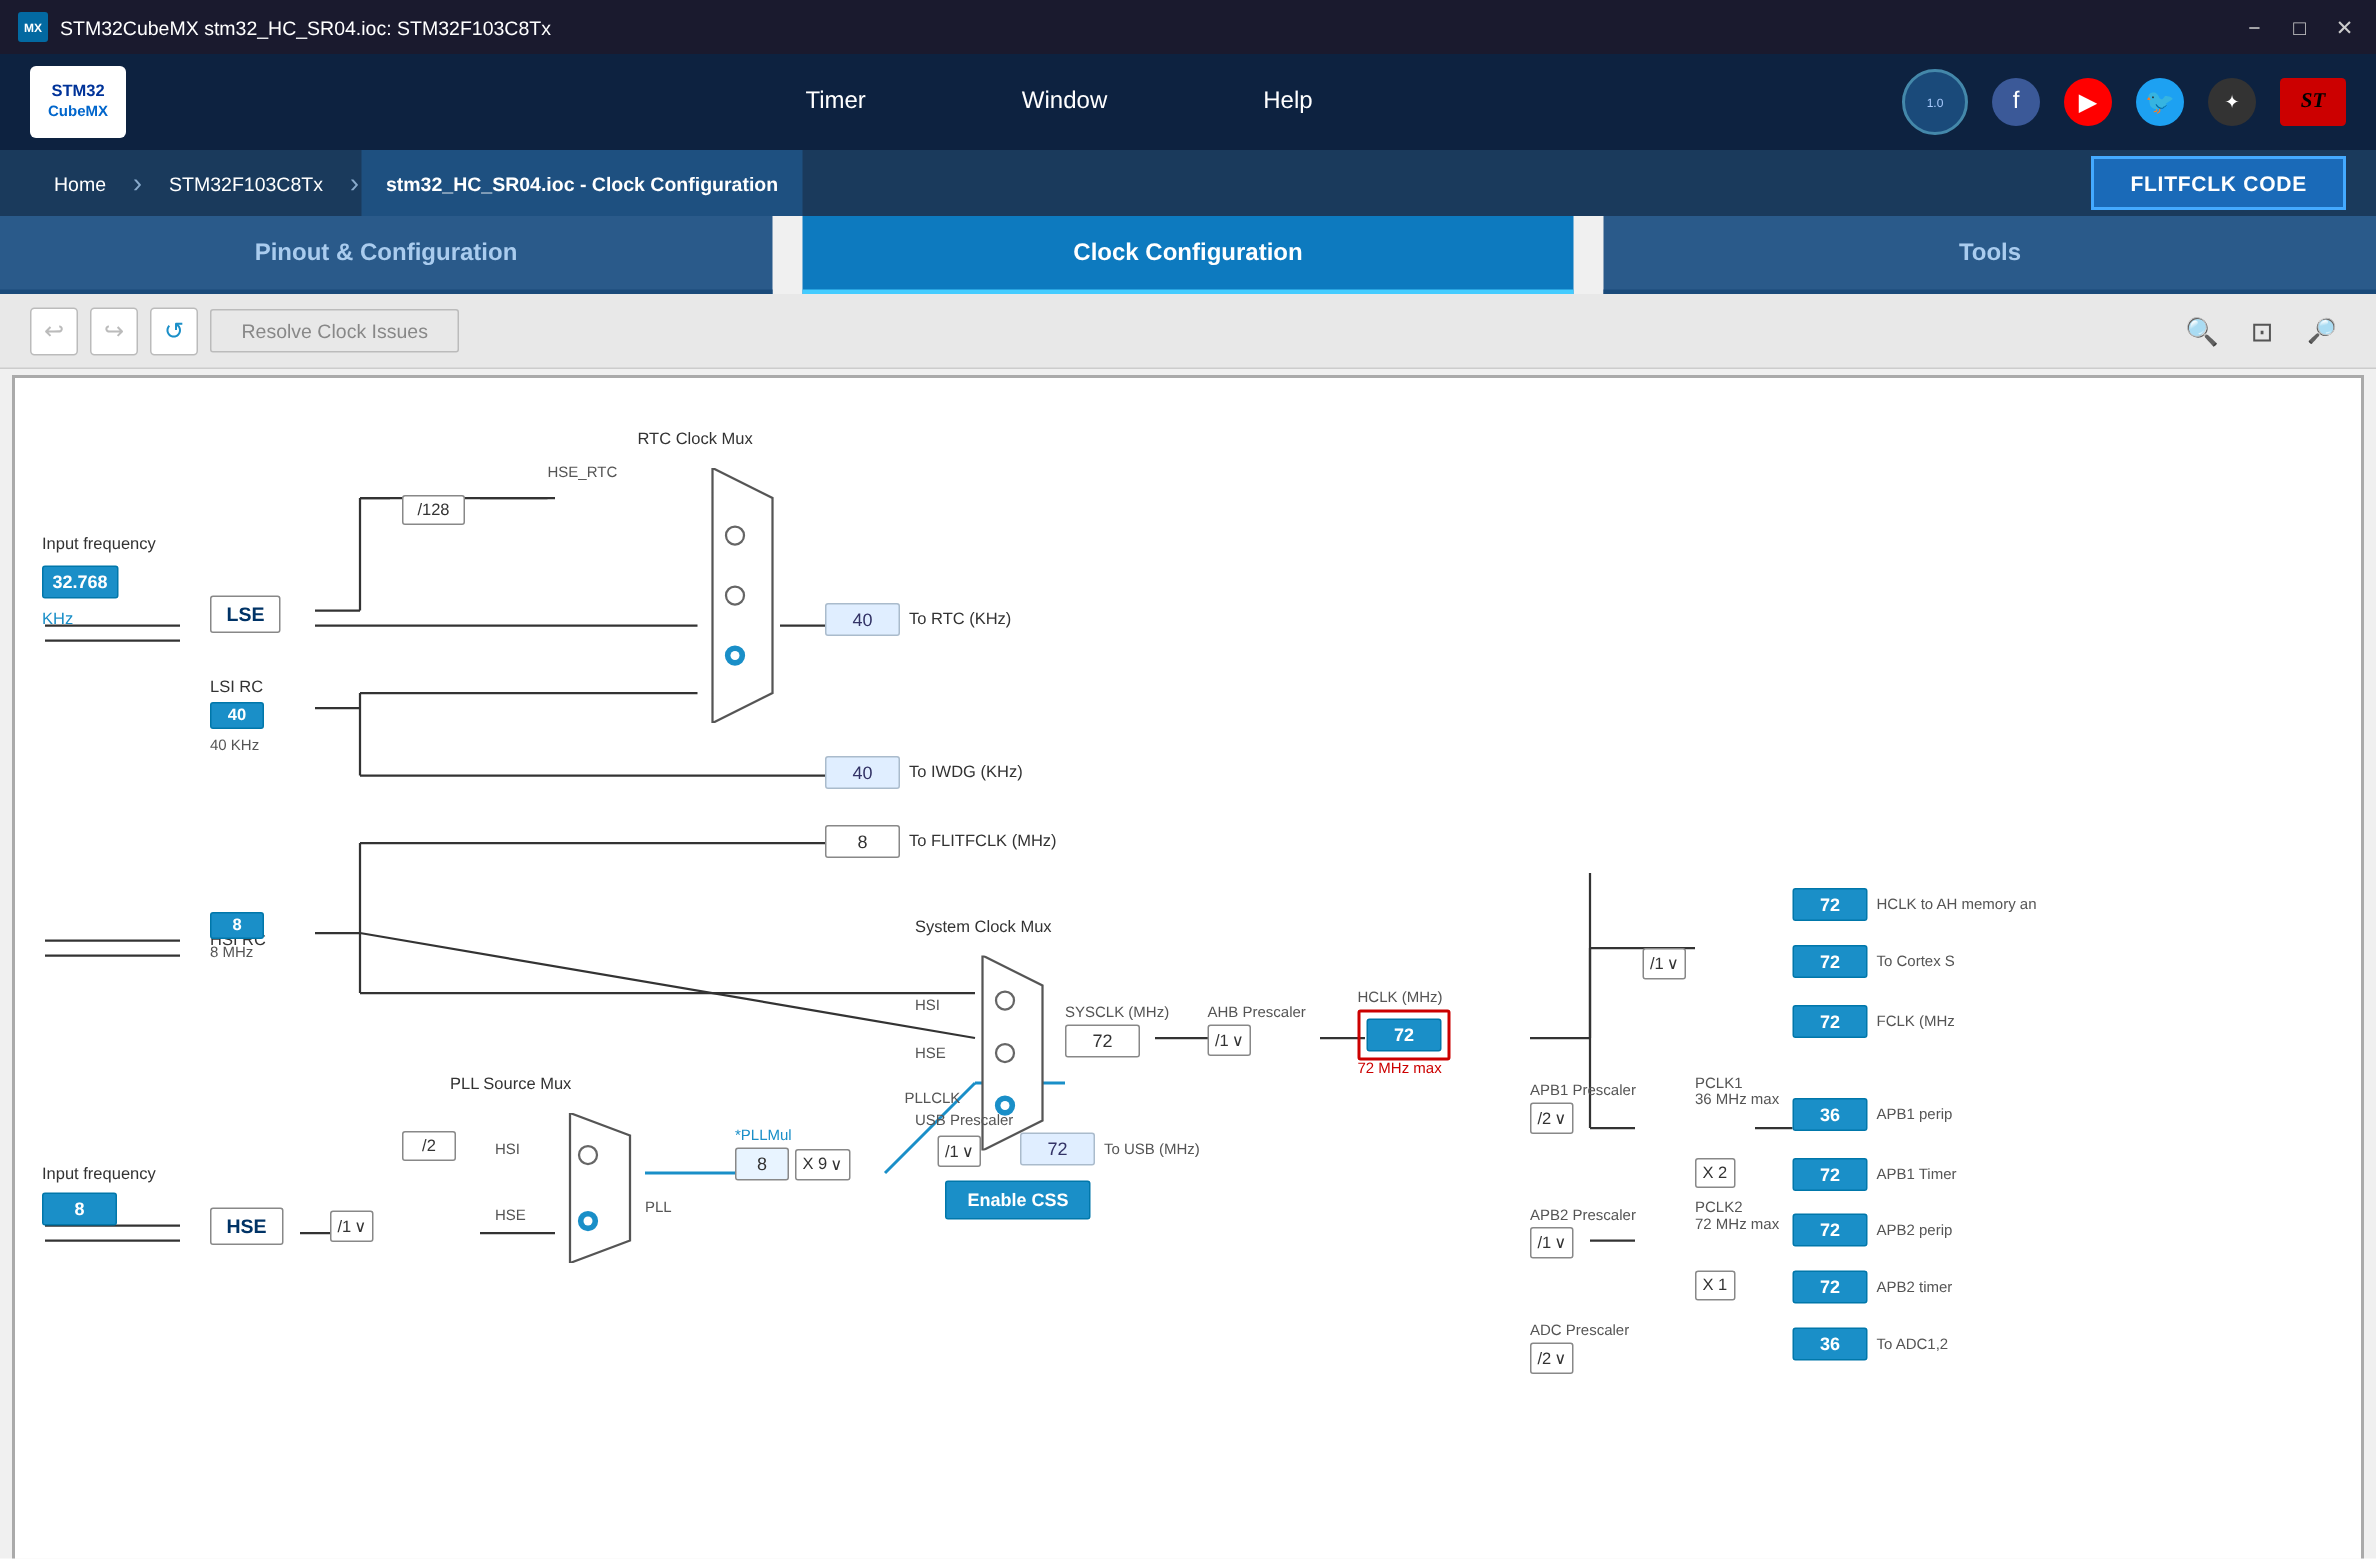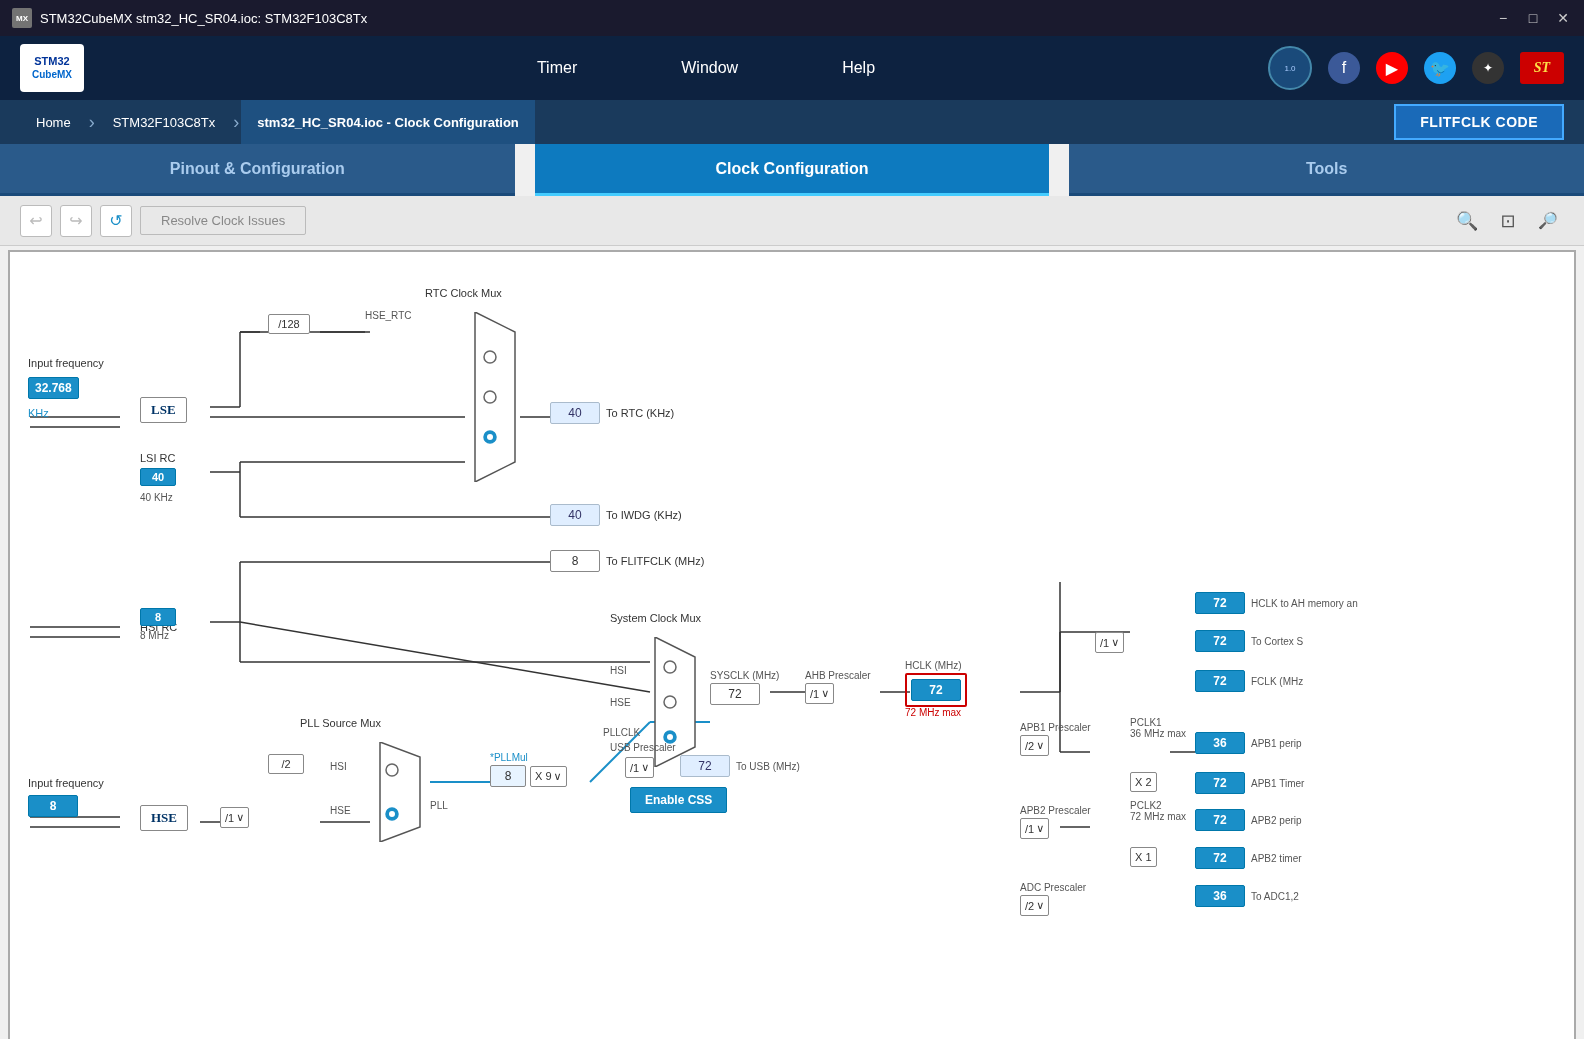--- a/index.html
+++ b/index.html
@@ -10,21 +10,21 @@
       background: #1a1a2e;
       color: white;
       height: 36px;
       display: flex;
       align-items: center;
       padding: 0 12px;
       font-size: 13px;
     }
     #titlebar .app-icon {
       width: 20px; height: 20px;
-      background: #737373;
+      background: #0369a1;
       border-radius: 2px;
       margin-right: 8px;
       display: flex; align-items: center; justify-content: center;
       font-size: 8px; color: white; font-weight: bold;
     }
     #titlebar .title-text { flex: 1; }
     #titlebar .win-controls { display: flex; gap: 12px; }
     #titlebar .win-btn { width: 18px; height: 18px; cursor: pointer; display: flex; align-items: center; justify-content: center; font-size: 14px; color: #ccc; }
 
     
@@ -50,21 +50,21 @@
     .logo-box .cube { font-size: 10px; color: #0066cc; }
     .menu-items { display: flex; gap: 80px; flex: 1; justify-content: center; }
     .menu-item { color: white; font-size: 16px; cursor: pointer; padding: 8px 12px; }
     .social-icons { display: flex; align-items: center; gap: 16px; }
     .social-icon { width: 32px; height: 32px; border-radius: 50%; display: flex; align-items: center; justify-content: center; cursor: pointer; font-size: 16px; }
     .badge-icon { width: 44px; height: 44px; border-radius: 50%; background: #1a4a7a; border: 2px solid #4488aa; display: flex; align-items: center; justify-content: center; font-size: 9px; color: #aaccff; text-align: center; }
     .fb-icon { background: #3b5998; color: white; }
     .yt-icon { background: #ff0000; color: white; }
     .tw-icon { background: #1da1f2; color: white; }
     .net-icon { background: #333; color: white; }
-    .st-icon { background: #cc0000; color: #fde047; font-weight: bold; font-size: 18px; border-radius: 3px; width: 44px; }
+    .st-icon { background: #cc0000; color: #000000; font-weight: bold; font-size: 18px; border-radius: 3px; width: 44px; }
 
     
     #breadcrumb {
       background: #1a3a5c;
       height: 44px;
       display: flex;
       align-items: center;
       padding: 0 0 0 20px;
     }
     .breadcrumb-item {
@@ -232,21 +232,20 @@
     .comp-block {
       background: white;
       border: 1px solid #888;
       padding: 4px 10px;
       font-size: 13px;
       font-weight: bold;
       text-align: center;
       border-radius: 2px;
       display: inline-block;
       color: #003366;
-      font-family: Liberation Serif, serif;
     }
 
     
     .enable-css-btn {
       background: #1a8fc8;
       color: white;
       border: 1px solid #0077aa;
       padding: 5px 14px;
       font-size: 12px;
       font-weight: bold;
@@ -457,21 +456,21 @@
       <div class="blue-box-sm">40</div>
     </div>
     <div style="position:absolute; left:130px; top:240px;">
       <div class="block-label-sm">40 KHz</div>
     </div>
 
     <div style="position:absolute; left:415px; top:35px;">
       <div class="block-label">RTC Clock Mux</div>
     </div>
 
-    <div style="position:absolute; left:258px; top:62px;">
+    <div style="position:absolute; left:258px; top:78px;">
       <div class="white-box" style="min-width:42px; font-size:11px;">/128</div>
     </div>
 
     <div style="position:absolute; left:355px; top:58px;">
       <div class="block-label-sm">HSE_RTC</div>
     </div>
 
     <svg style="position:absolute; left:455px; top:60px;" width="60" height="170">
       <polygon points="10,0 50,20 50,150 10,170" fill="white" stroke="#555" stroke-width="1.5"></polygon>
 

